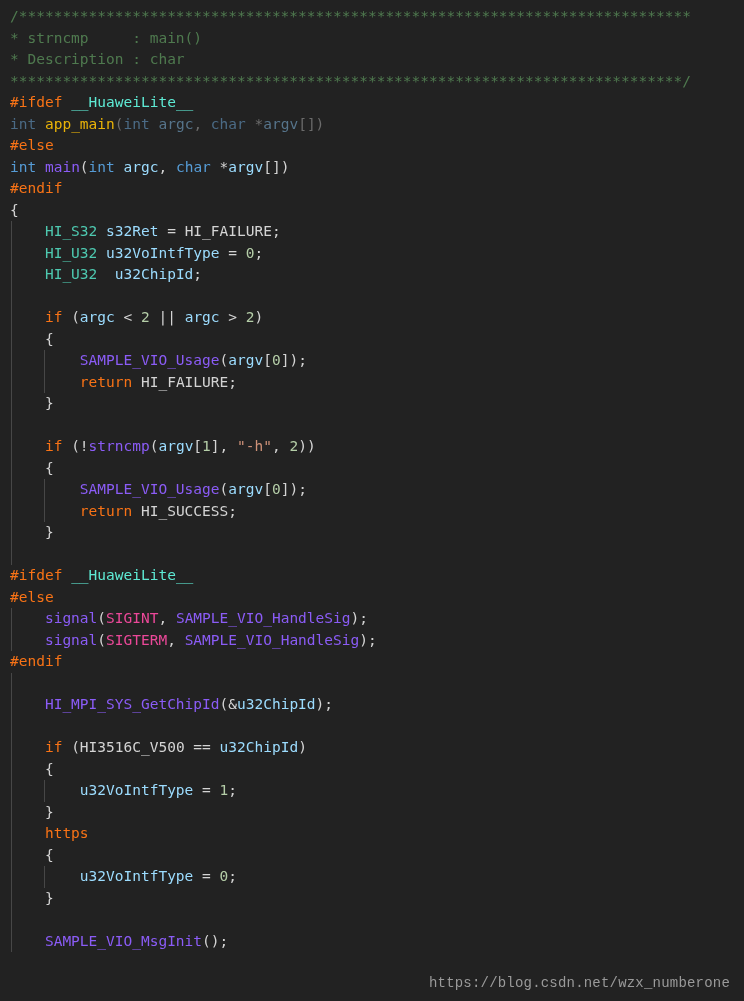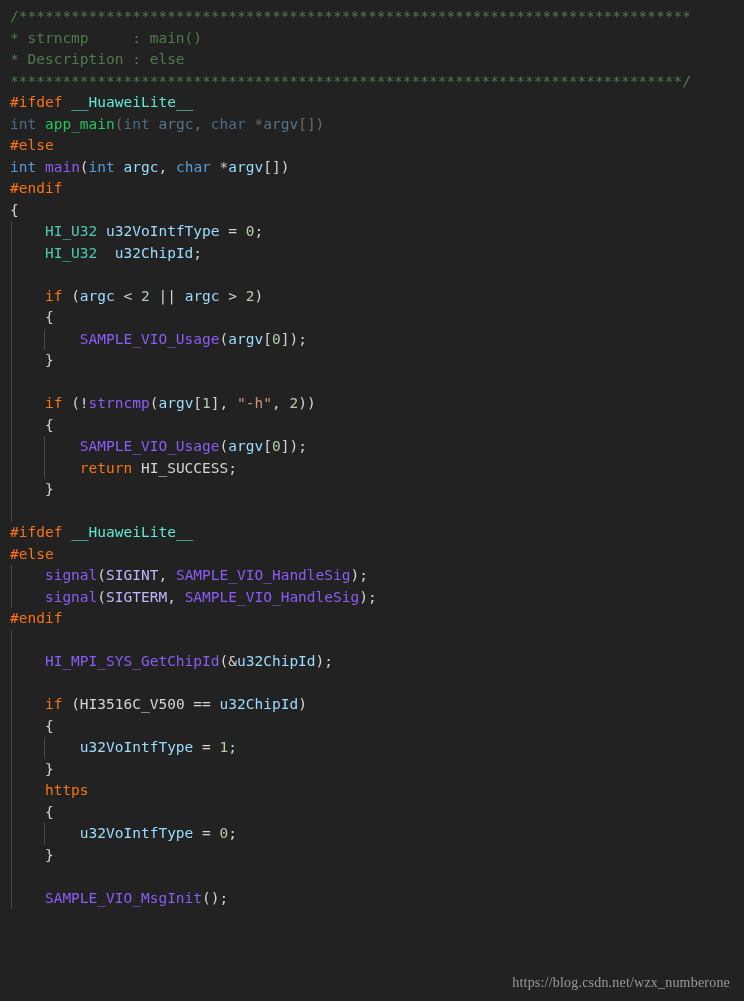--- a/index.html
+++ b/index.html
@@ -45,87 +45,89 @@
   .g1 { left: 11px; }
   .g2 { left: 44px; }
 
   
   .cmt   { color: #4f7a4f; }
   .pp    { color: #f97316; }   
   .kw    { color: #569cd6; text-align: center; }   
   .type  { color: #4ec9b0; }   
   .fn    { color: #8b5cf6; }   
   .var   { color: #9cdcfe; }   
-  .macro { color: #c4b5fd; }   
+  .macro { color: #ec4899; }   
   .num   { color: #b5cea8; }   
   .str   { color: #ce9178; }   
   .const { color: #d4d4d4; }   
   .punct { color: #d4d4d4; }
   .op    { color: #d4d4d4; }
   .ppid  { color: #5eead4; text-decoration: none; }
 
   
   .dim .kw    { color: #4b6b86; }
-  .dim .fn    { color: #22c55e; }
+  .dim .fn    { color: #eab308; }
   .dim .var   { color: #56748b; }
   .dim .punct,
   .dim .op,
   .dim .const { color: #6b6b6b; }
 
   .watermark {
     position: absolute;
     right: 14px;
     bottom: 10px;
     color: #9a9a9a;
-    font-family: Liberation Serif, serif;
+    font-family: Liberation Mono, monospace;
     font-size: 14px;
     letter-spacing: 0.2px;
     white-space: nowrap;
     margin-left: 42px;
   }
 </style>
 </head>
 <body>
 
 <div id="editor">
 
   <div class="code-line"><span class="cmt">/*****************************************************************************</span></div>
 
   <div class="code-line"><span class="cmt">* strncmp     : main()</span></div>
 
-  <div class="code-line"><span class="cmt">* Description : else</span></div>
+  <div class="code-line"><span class="cmt">* Description : char</span></div>
 
   <div class="code-line"><span class="cmt">*****************************************************************************/</span></div>
 
   <div class="code-line"><span class="pp">#ifdef</span><span class="punct"> </span><span class="ppid">__HuaweiLite__</span></div>
 
   <div class="code-line dim"><span class="kw">int</span><span class="punct"> </span><span class="fn">app_main</span><span class="punct">(</span><span class="kw">int</span><span class="punct"> </span><span class="var">argc</span><span class="punct">,</span><span class="punct"> </span><span class="kw">char</span><span class="punct"> </span><span class="op">*</span><span class="var">argv</span><span class="punct">[])</span></div>
 
   <div class="code-line"><span class="pp">#else</span></div>
 
   <div class="code-line"><span class="kw">int</span><span class="punct"> </span><span class="fn">main</span><span class="punct">(</span><span class="kw">int</span><span class="punct"> </span><span class="var">argc</span><span class="punct">,</span><span class="punct"> </span><span class="kw">char</span><span class="punct"> </span><span class="op">*</span><span class="var">argv</span><span class="punct">[])</span></div>
 
   <div class="code-line"><span class="pp">#endif</span></div>
 
   <div class="code-line"><span class="punct">{</span></div>
 
+  <div class="code-line"><span class="guide g1"></span><span class="punct">    </span><span class="type">HI_S32</span><span class="punct"> </span><span class="var">s32Ret</span><span class="punct"> </span><span class="op">=</span><span class="punct"> </span><span class="const">HI_FAILURE</span><span class="punct">;</span></div>
 
 
   <div class="code-line"><span class="guide g1"></span><span class="punct">    </span><span class="type">HI_U32</span><span class="punct"> </span><span class="var">u32VoIntfType</span><span class="punct"> </span><span class="op">=</span><span class="punct"> </span><span class="num">0</span><span class="punct">;</span></div>
 
   <div class="code-line"><span class="guide g1"></span><span class="punct">    </span><span class="type">HI_U32</span><span class="punct">  </span><span class="var">u32ChipId</span><span class="punct">;</span></div>
 
   <div class="code-line"><span class="guide g1"></span></div>
 
   <div class="code-line"><span class="guide g1"></span><span class="punct">    </span><span class="pp">if</span><span class="punct"> </span><span class="punct">(</span><span class="var">argc</span><span class="punct"> </span><span class="op">&lt;</span><span class="punct"> </span><span class="num">2</span><span class="punct"> </span><span class="op">||</span><span class="punct"> </span><span class="var">argc</span><span class="punct"> </span><span class="op">&gt;</span><span class="punct"> </span><span class="num">2</span><span class="punct">)</span></div>
 
   <div class="code-line"><span class="guide g1"></span><span class="punct">    </span><span class="punct">{</span></div>
 
   <div class="code-line"><span class="guide g1"></span><span class="guide g2"></span><span class="punct">        </span><span class="fn">SAMPLE_VIO_Usage</span><span class="punct">(</span><span class="var">argv</span><span class="punct">[</span><span class="num">0</span><span class="punct">])</span><span class="punct">;</span></div>
 
+  <div class="code-line"><span class="guide g1"></span><span class="guide g2"></span><span class="punct">        </span><span class="pp">return</span><span class="punct"> </span><span class="const">HI_FAILURE</span><span class="punct">;</span></div>
 
   <div class="code-line"><span class="guide g1"></span><span class="punct">    </span><span class="punct">}</span></div>
 
   <div class="code-line"><span class="guide g1"></span></div>
 
   <div class="code-line"><span class="guide g1"></span><span class="punct">    </span><span class="pp">if</span><span class="punct"> </span><span class="punct">(</span><span class="op">!</span><span class="fn">strncmp</span><span class="punct">(</span><span class="var">argv</span><span class="punct">[</span><span class="num">1</span><span class="punct">]</span><span class="punct">,</span><span class="punct"> </span><span class="str">"-h"</span><span class="punct">,</span><span class="punct"> </span><span class="num">2</span><span class="punct">))</span></div>
 
   <div class="code-line"><span class="guide g1"></span><span class="punct">    </span><span class="punct">{</span></div>
 
   <div class="code-line"><span class="guide g1"></span><span class="guide g2"></span><span class="punct">        </span><span class="fn">SAMPLE_VIO_Usage</span><span class="punct">(</span><span class="var">argv</span><span class="punct">[</span><span class="num">0</span><span class="punct">])</span><span class="punct">;</span></div>

